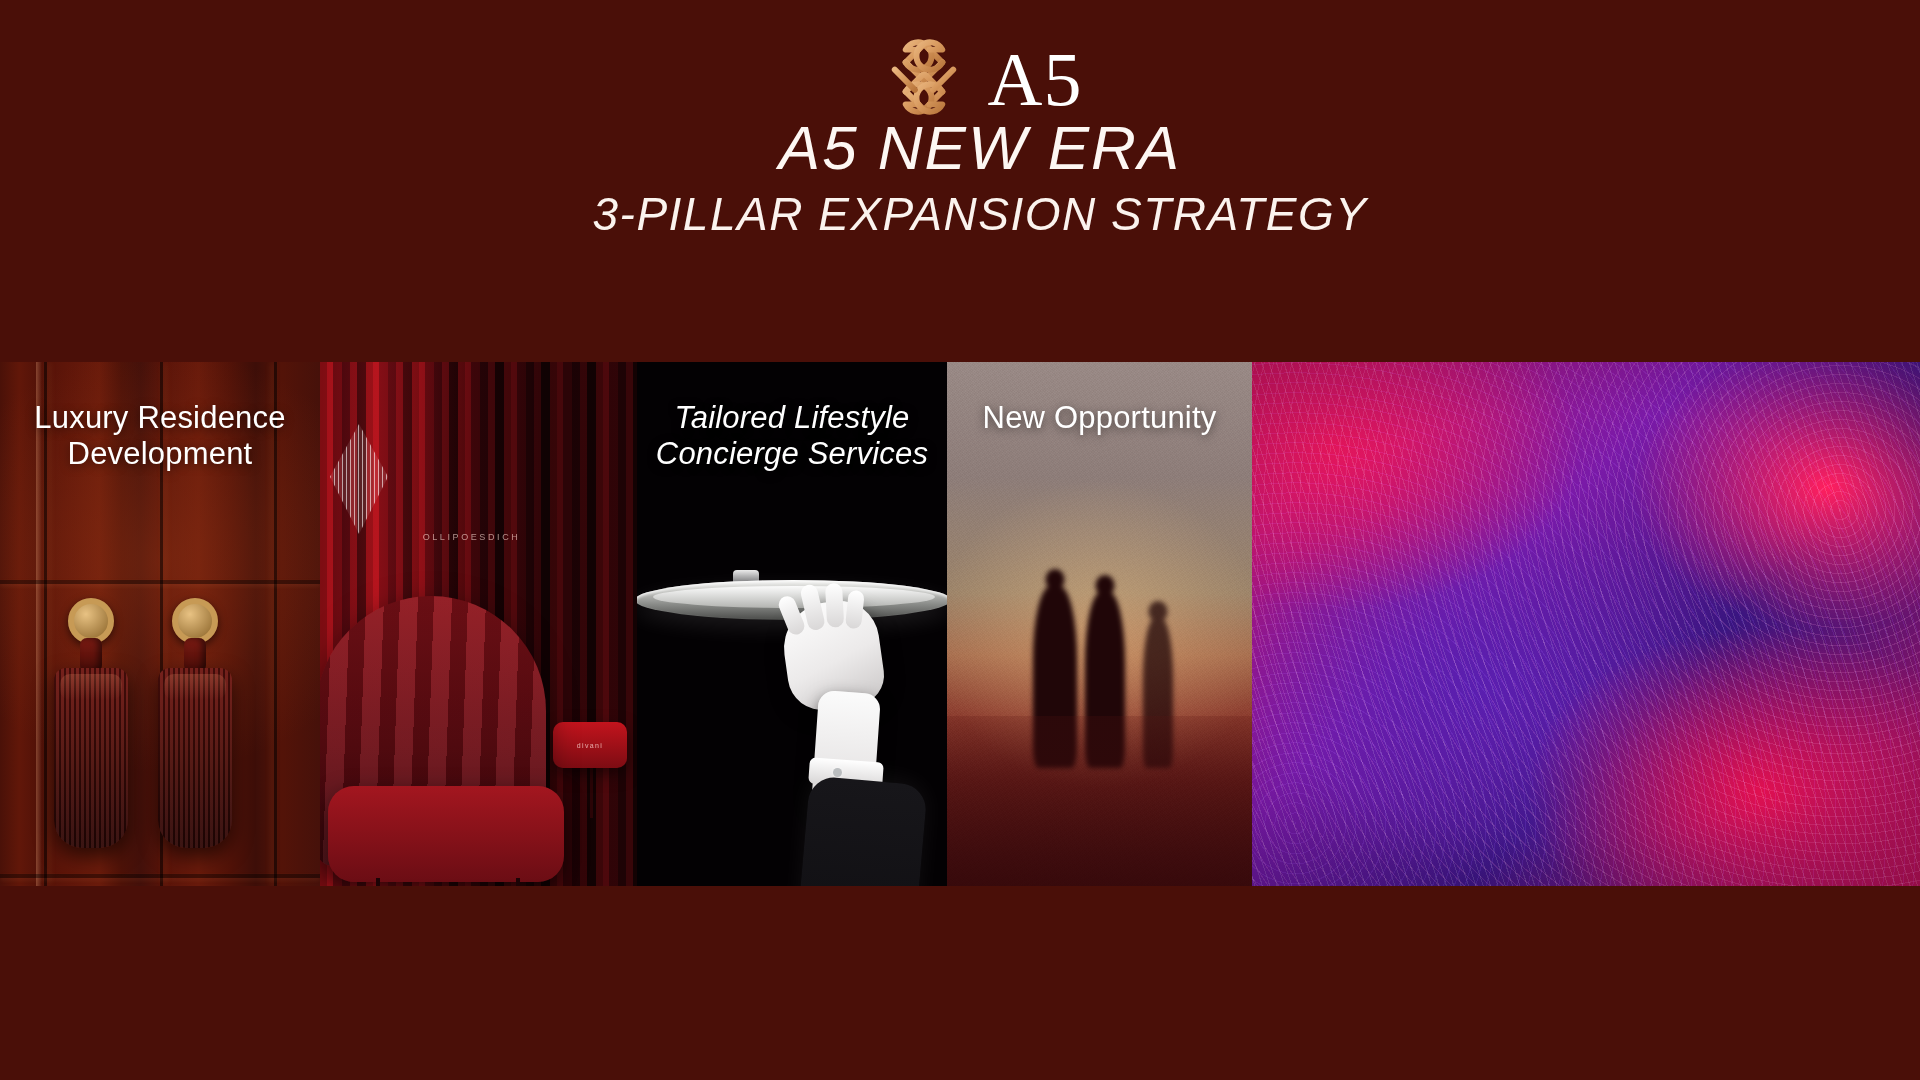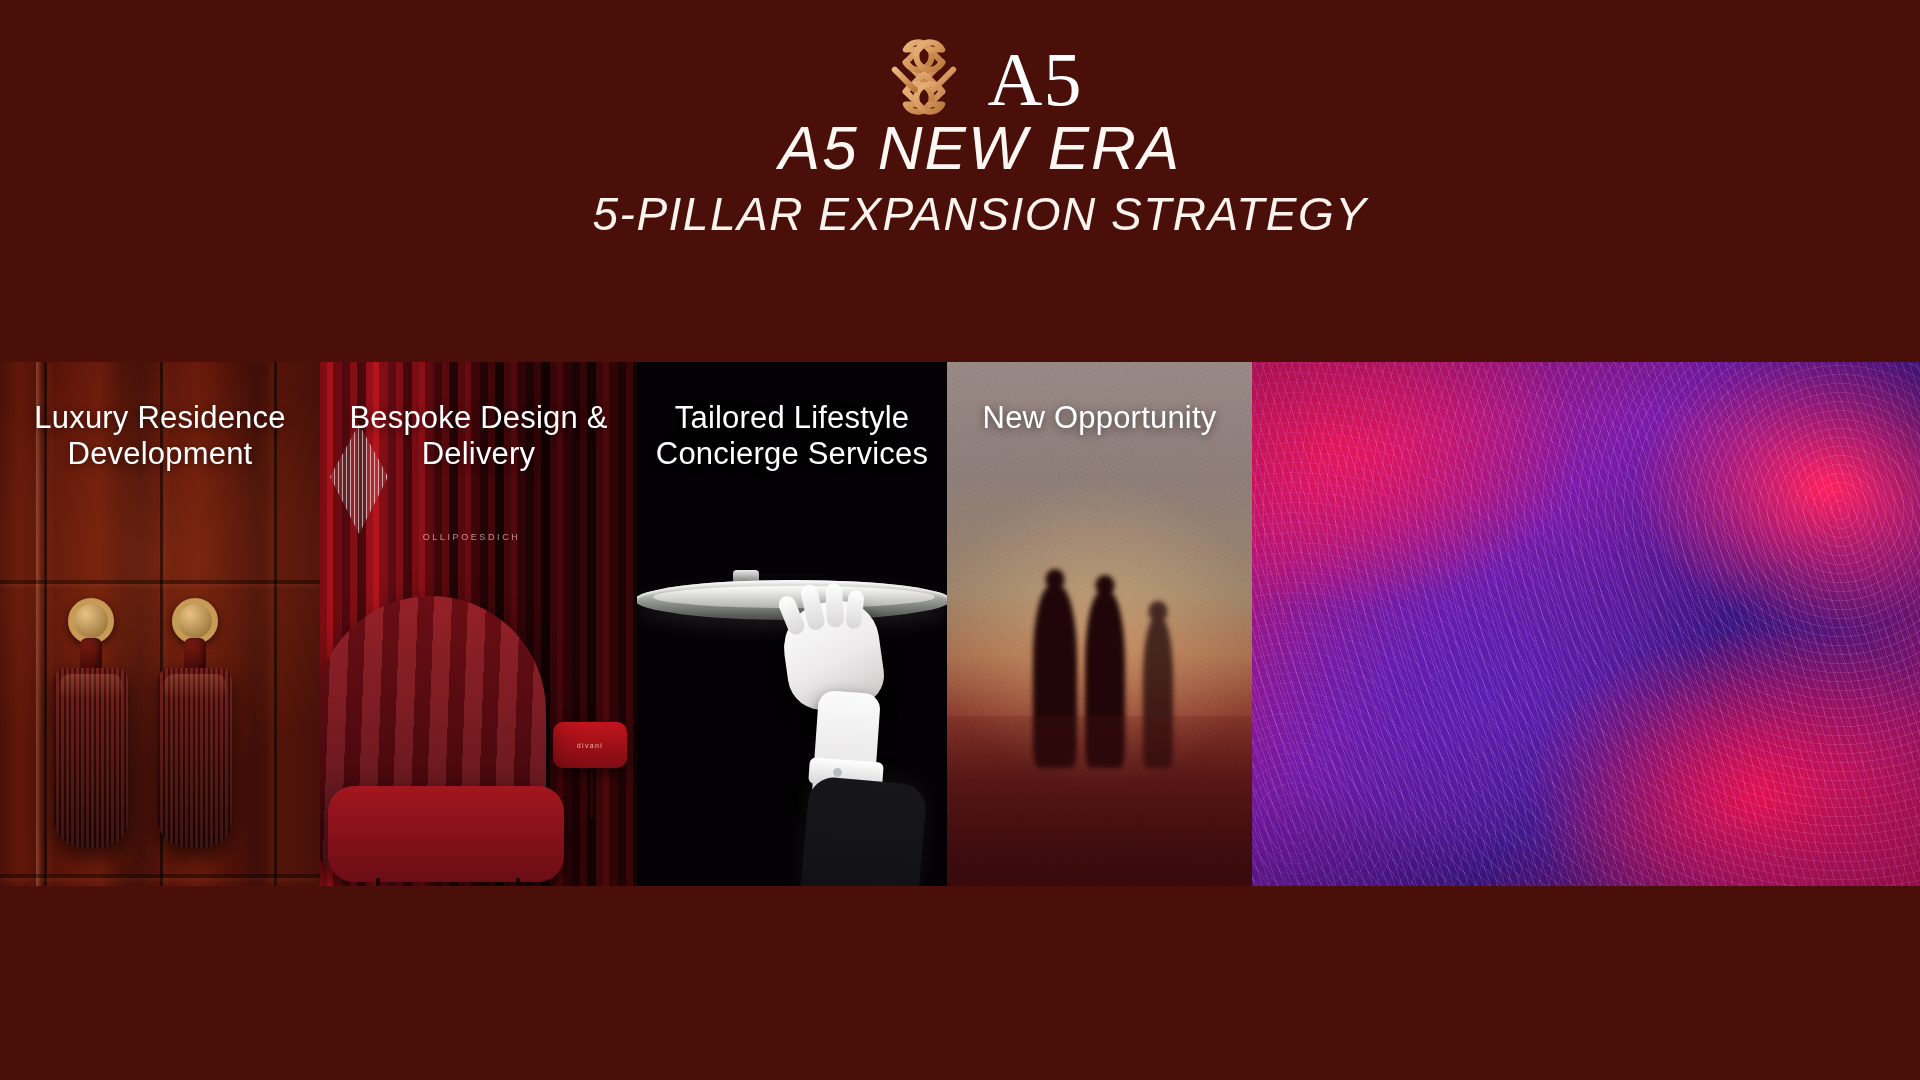--- a/index.html
+++ b/index.html
@@ -151,21 +151,21 @@
   }
   .p2-table .lbl {
     position:absolute; inset:0; display:flex; align-items:center; justify-content:center;
     font-size:7px; letter-spacing:1.4px; color:rgba(255,220,215,.75);
   }
   .p2-table-stem {
     position:absolute; right:44px; bottom:68px; width:3px; height:56px; background:#2a0406;
   }
 
   
-  .p3 { flex:0 0 310px; background:#ef4444; }
+  .p3 { flex:0 0 310px; background:#ef4444;font-style:italic; }
   .p3-bg { position:absolute; inset:0; background:#030103; }
   .p3-tray {
     position:absolute; left:-2px; top:218px; width:316px; height:40px;
     border-radius:50%;
     background:
       linear-gradient(180deg,#f2f2f0 0%,#c8c9c6 26%,#8e908d 58%,#4a4b49 100%);
     box-shadow:0 8px 22px rgba(255,255,255,.10), inset 0 2px 3px rgba(255,255,255,.8);
   }
   .p3-tray-rim {
     position:absolute; left:16px; top:224px; width:282px; height:22px;
@@ -304,21 +304,21 @@
           <path d="M30 62 A15 15 0 1 1 30 76 L44 76"></path>
           <path d="M70 62 A15 15 0 1 0 70 76 L56 76"></path>
           <path d="M18 38 L40 60"></path>
           <path d="M82 38 L60 60"></path>
         </g>
       </svg>
       <span class="brand-word">A5</span>
     </div>
 
     <div class="deck-title">A5 NEW ERA</div>
-    <div class="deck-subtitle">5-PILLAR EXPANSION STRATEGY</div>
+    <div class="deck-subtitle">3-PILLAR EXPANSION STRATEGY</div>
   </div>
 
   <div class="pillars">
 
     <div class="pillar p1">
       <div class="art">
         <div class="p1-wood"></div>
         <div class="p1-glow"></div>
         <div class="p1-panelline a"></div>
         <div class="p1-panelline b"></div>
@@ -348,21 +348,20 @@
         <div class="p2-logo">OLLIPOESDICH</div>
         <div class="p2-table-stem"></div>
         <div class="p2-table">
           <div class="lbl">divani</div>
         </div>
         <div class="p2-chair"></div>
         <div class="p2-chair-seat"></div>
         <div class="p2-leg" style="left:56px;"></div>
         <div class="p2-leg" style="left:196px;"></div>
       </div>
-      <div class="cap">Bespoke Design &amp; Delivery</div>
     </div>
 
     <div class="pillar p3">
       <div class="art">
         <div class="p3-bg"></div>
         <div class="p3-glass"></div>
         <div class="p3-tray"></div>
         <div class="p3-tray-rim"></div>
         <div class="p3-glove">
           <div class="p3-finger" style="left:4px;  top:-12px; width:17px; height:40px; transform:rotate(-14deg);"></div>

